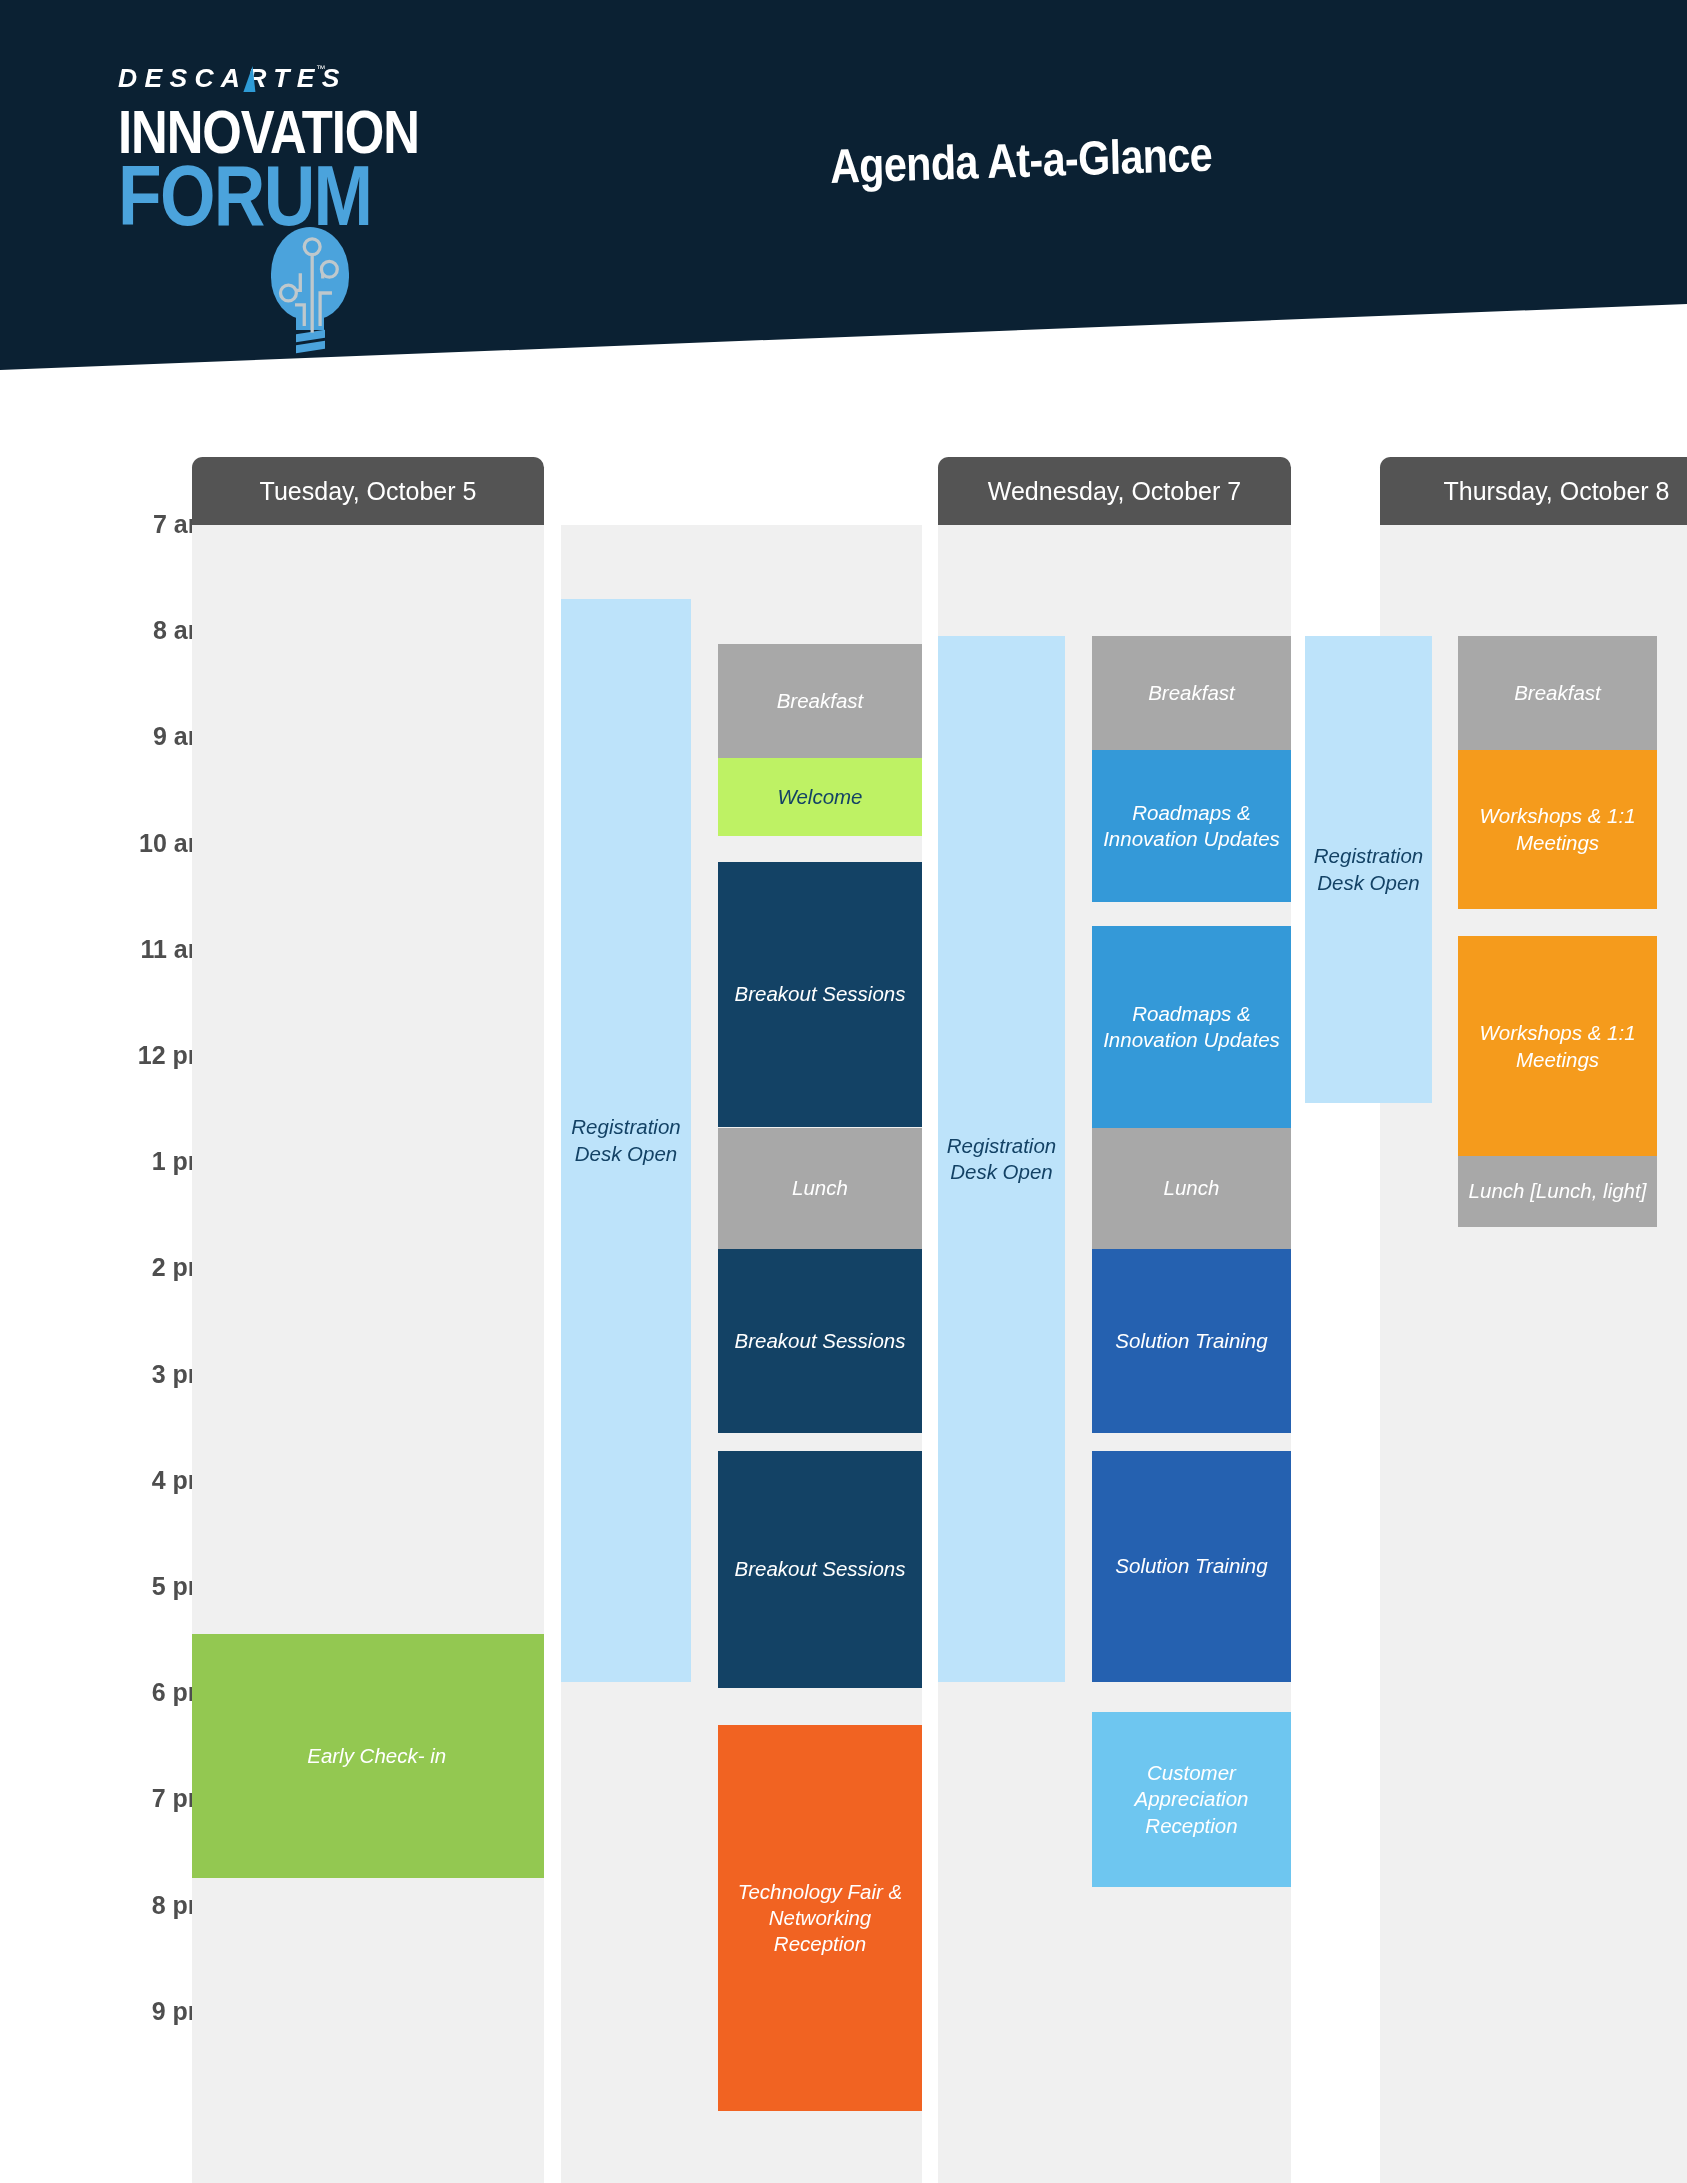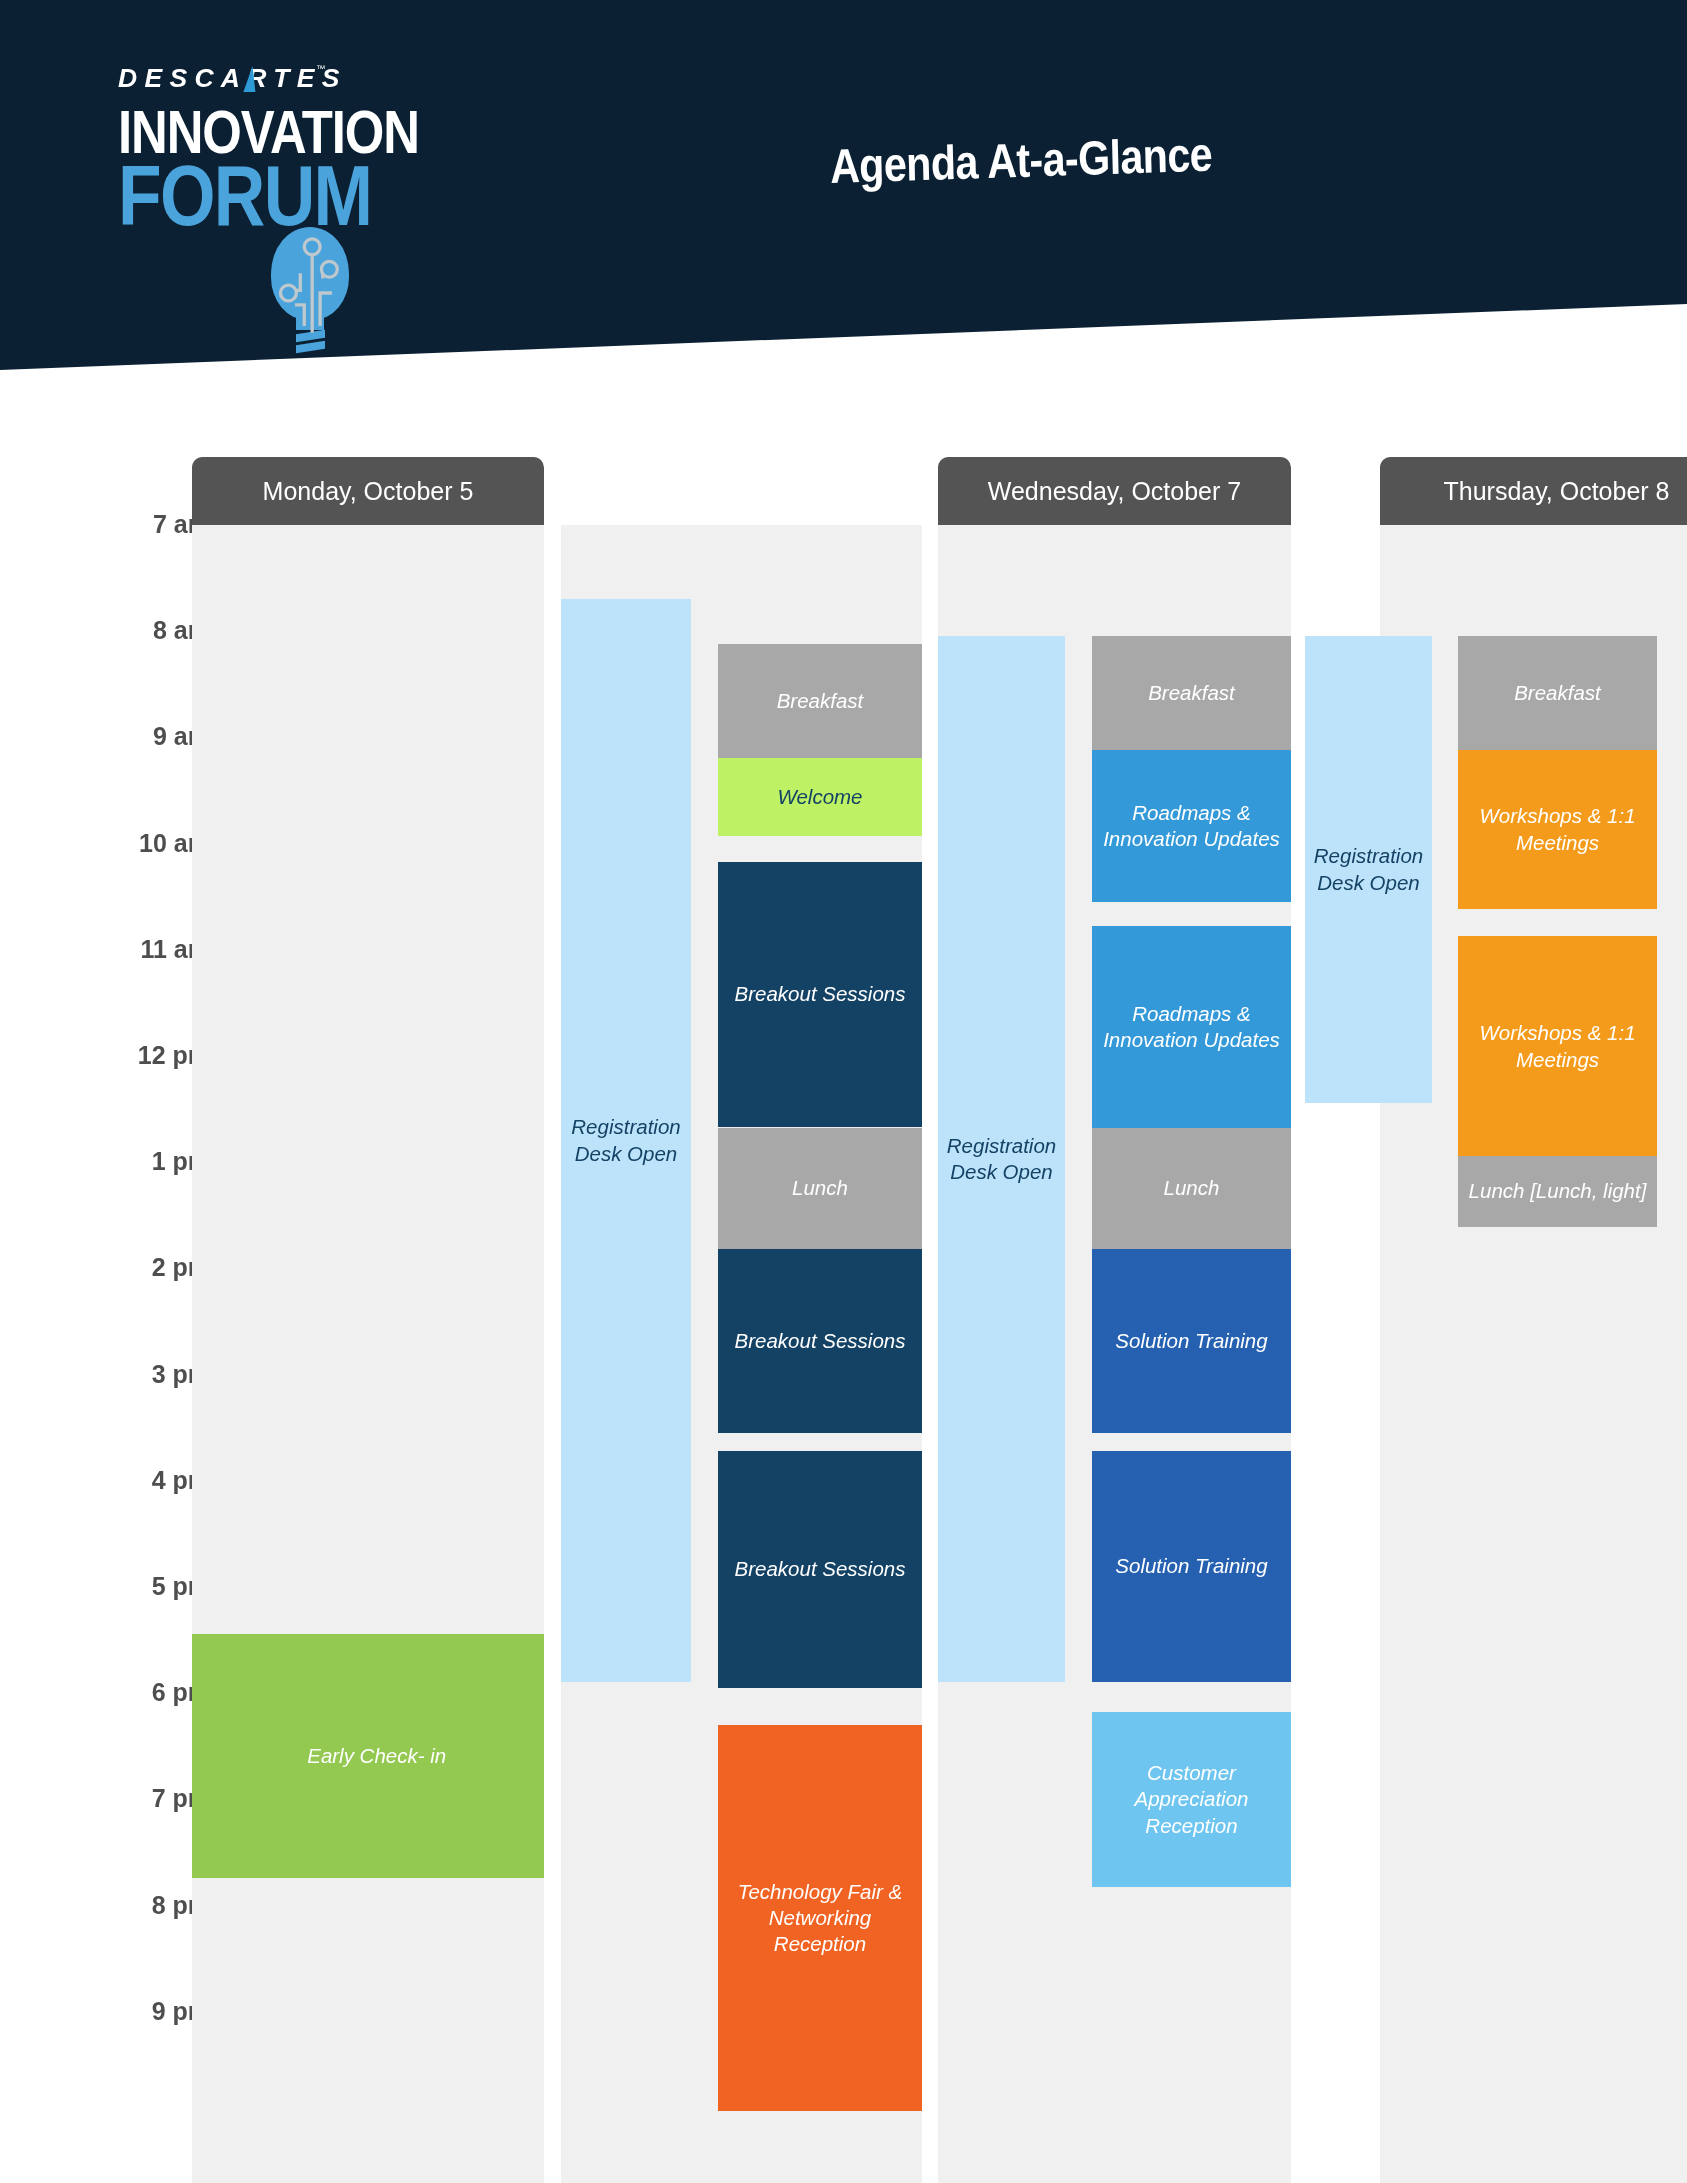--- a/index.html
+++ b/index.html
@@ -105,21 +105,21 @@
     <div class="timelabel" style="top: 1147px;">1 pm</div>
     <div class="timelabel" style="top: 1253px;">2 pm</div>
     <div class="timelabel" style="top: 1360px;">3 pm</div>
     <div class="timelabel" style="top: 1466px;">4 pm</div>
     <div class="timelabel" style="top: 1572px;">5 pm</div>
     <div class="timelabel" style="top: 1678px;">6 pm</div>
     <div class="timelabel" style="top: 1784px;">7 pm</div>
     <div class="timelabel" style="top: 1891px;">8 pm</div>
     <div class="timelabel" style="top: 1997px;">9 pm</div>
     <div class="daycol" style="left: 192px; width: 352px; height: 1727px;">
-      <div class="dayhead">Monday, October 5</div>
+      <div class="dayhead">Tuesday, October 5</div>
       <div class="daybody"></div>
     </div>
     <div class="event" style="top: 1634px; height: 244px; left: 192px; width: 352px; background: rgb(147, 200, 81); color: rgb(255, 255, 255); font-size: 20.5px; padding-left: 24px;">Early Check- in</div>
     <div class="daycol" style="left: 561px; width: 361px; height: 1727px;">
       <div class="daybody"></div>
     </div>
     <div class="event" style="top: 599px; height: 1083px; left: 561px; width: 130px; background: rgb(189, 227, 250); color: rgb(19, 66, 101); font-size: 20.5px;">Registration Desk Open</div>
     <div class="event" style="top: 644px; height: 115px; left: 718px; width: 204px; background: rgb(168, 168, 168); color: rgb(255, 255, 255); font-size: 20.5px;">Breakfast</div>
     <div class="event" style="top: 758px; height: 78px; left: 718px; width: 204px; background: #bef264; color: rgb(19, 66, 101); font-size: 20.5px;">Welcome</div>
     <div class="event" style="top: 862px; height: 265px; left: 718px; width: 204px; background: rgb(19, 66, 101); color: rgb(255, 255, 255); font-size: 20.5px;">Breakout Sessions</div>

